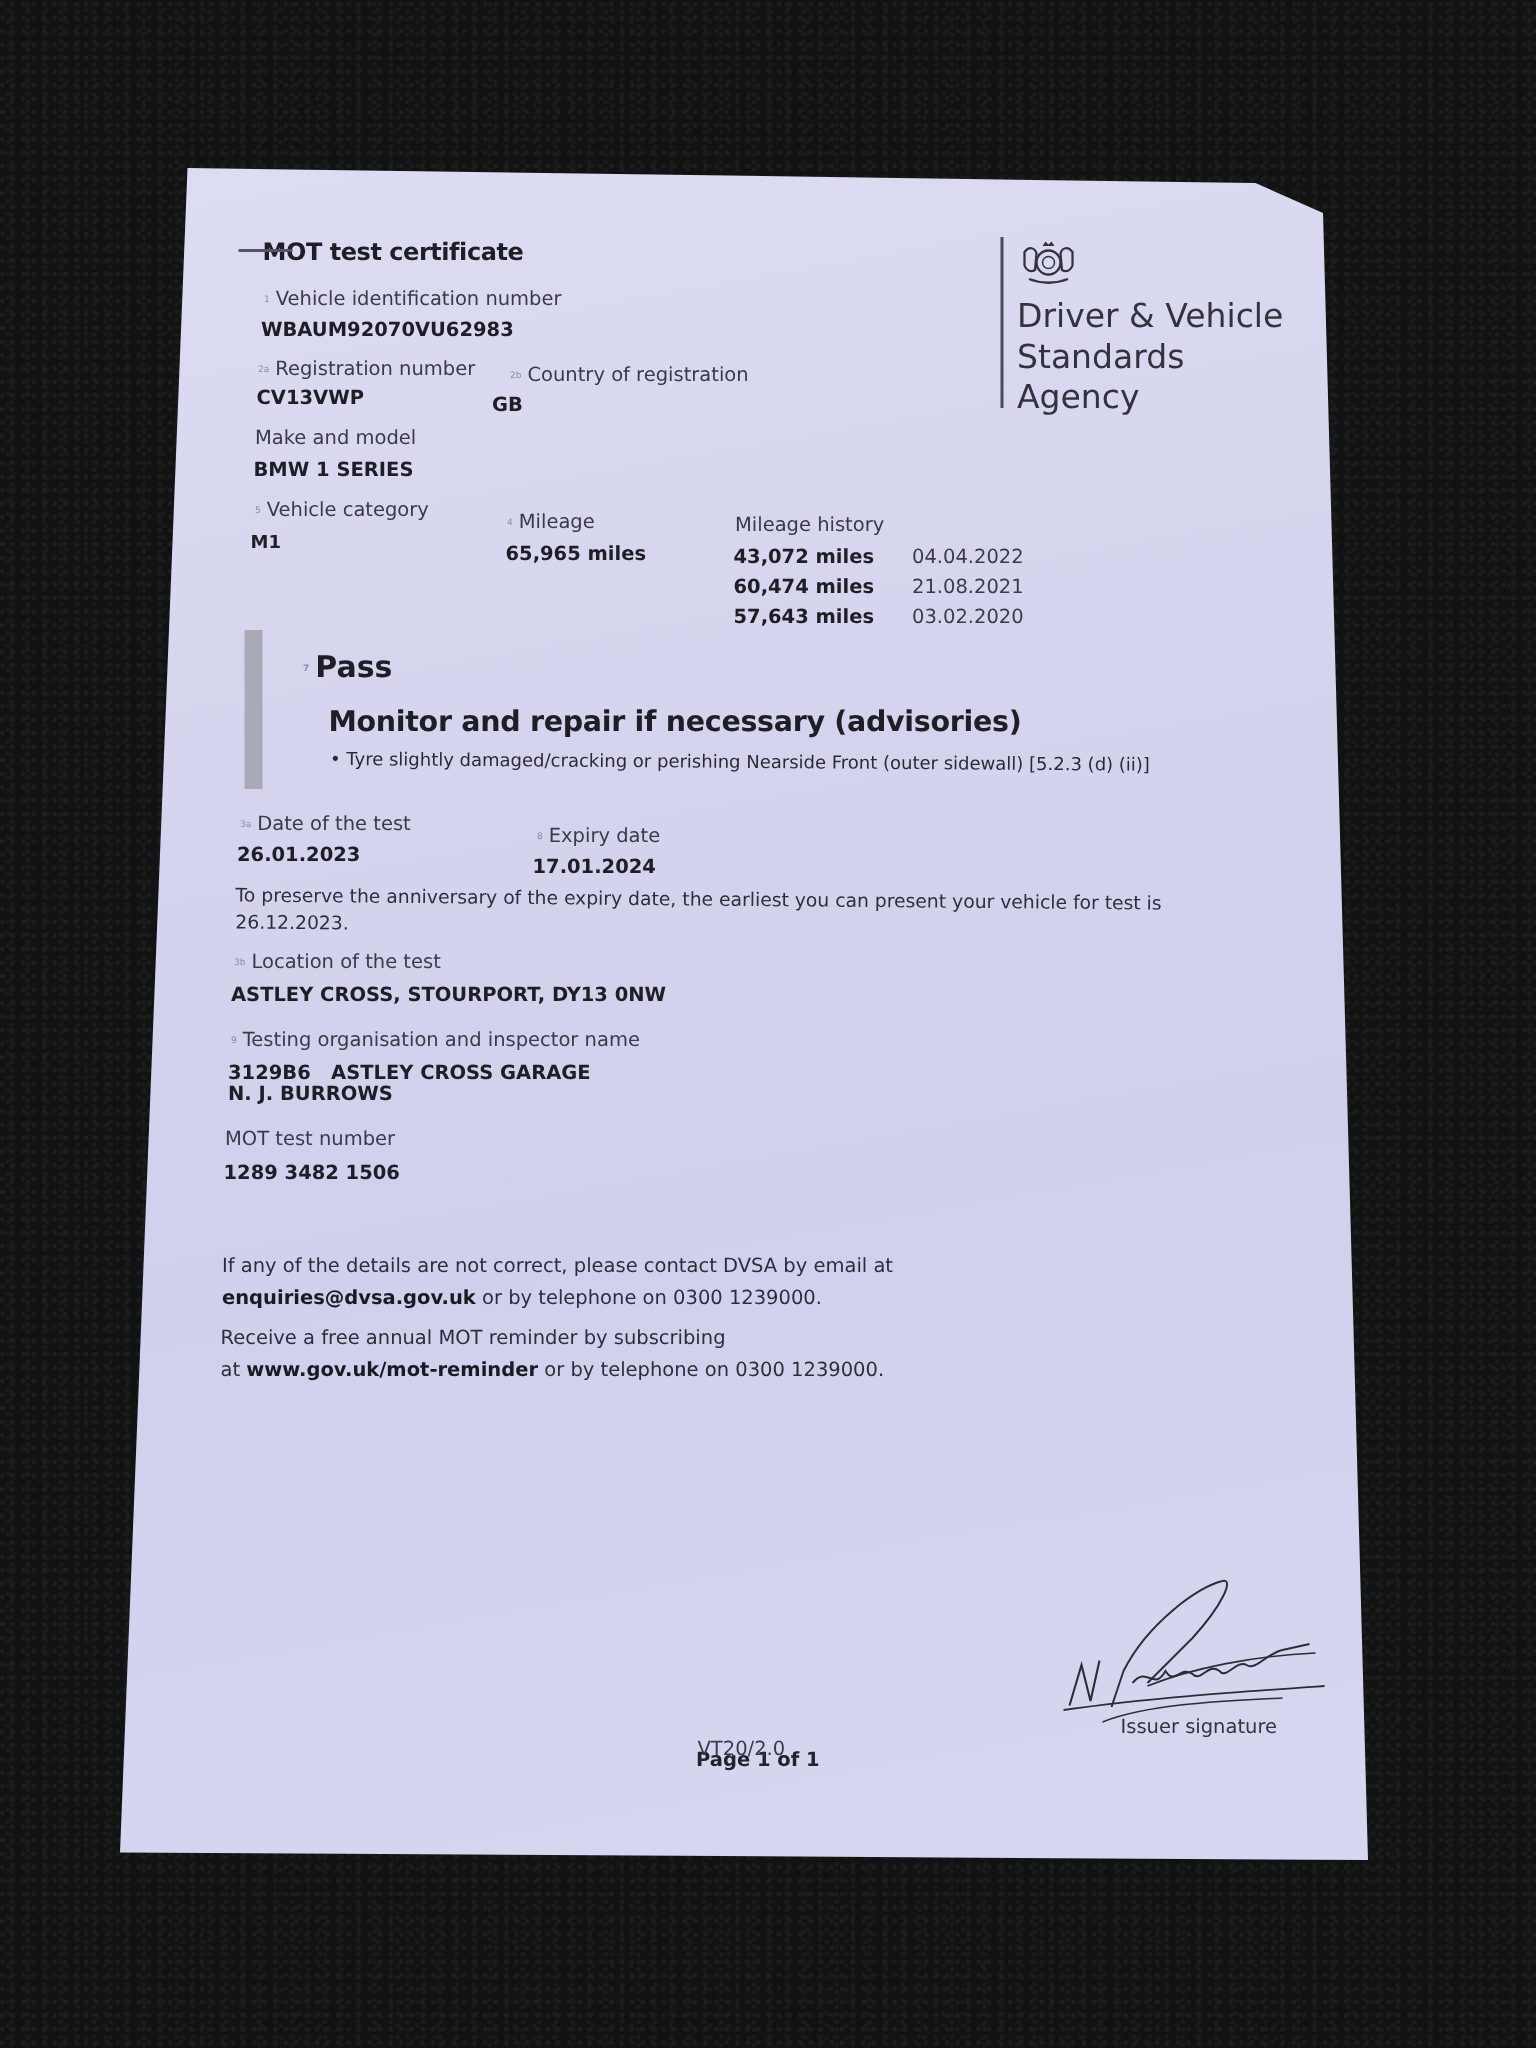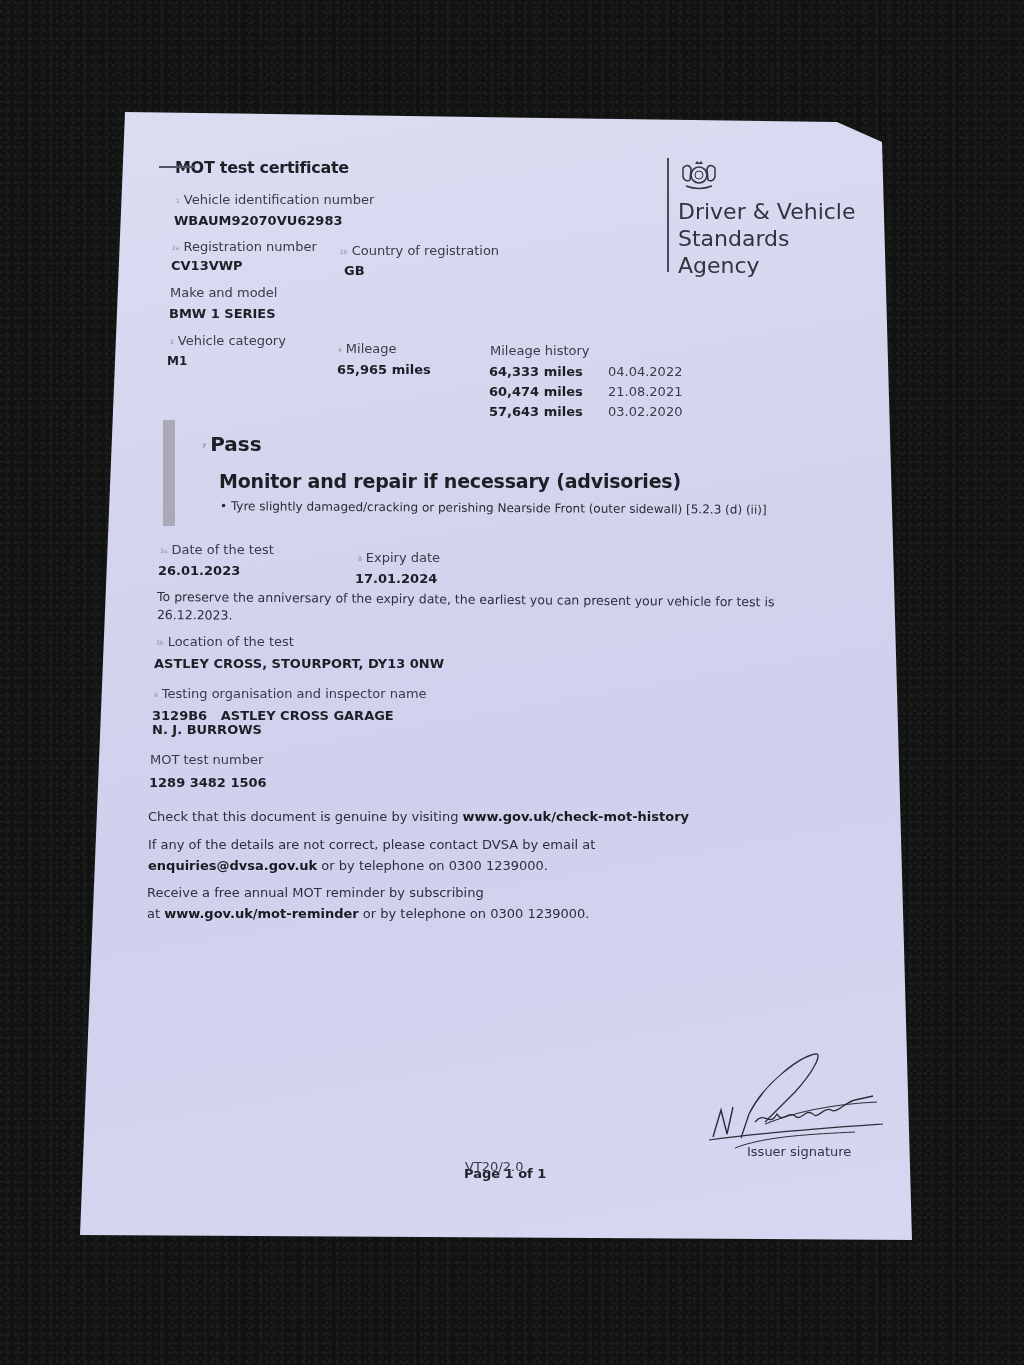--- a/index.html
+++ b/index.html
@@ -62,35 +62,35 @@
     <div>Standards</div>
     <div>Agency</div>
   </div>
 
   <div class="abs lbl" style="left:96px;top:80px;"><span class="num">1</span><span>Vehicle identification number</span></div>
   <div class="abs val" style="left:94px;top:101px;">WBAUM92070VU62983</div>
 
   <div class="abs lbl" style="left:92px;top:127px;"><span class="num">2a</span><span>Registration number</span></div>
   <div class="abs val" style="left:91px;top:146px;">CV13VWP</div>
   <div class="abs lbl" style="left:260px;top:131px;"><span class="num">2b</span><span>Country of registration</span></div>
-  <div class="abs val" style="left:264px;top:151px;">GB</div>
+  <div class="abs val" style="left:248px;top:151px;">GB</div>
 
   <div class="abs lbl" style="left:90px;top:173px;">Make and model</div>
   <div class="abs val" style="left:89px;top:194px;">BMW 1 SERIES</div>
 
   <div class="abs lbl" style="left:90px;top:221px;"><span class="num">5</span><span>Vehicle category</span></div>
   <div class="abs val" style="left:87px;top:242px;font-size:12px;">M1</div>
 
   <div class="abs lbl" style="left:258px;top:229px;"><span class="num">4</span><span>Mileage</span></div>
   <div class="abs val" style="left:257px;top:250px;">65,965 miles</div>
 
   <div class="abs lbl" style="left:410px;top:231px;">Mileage history</div>
   <div class="abs" style="left:409px;top:252px;">
     <div style="height:20px;display:flex;">
-      <span class="val" style="width:119px;">64,333 miles</span>
+      <span class="val" style="width:119px;">43,072 miles</span>
       <span class="lbl">04.04.2022</span>
     </div>
     <div style="height:20px;display:flex;">
       <span class="val" style="width:119px;">60,474 miles</span>
       <span class="lbl">21.08.2021</span>
     </div>
     <div style="height:20px;display:flex;">
       <span class="val" style="width:119px;">57,643 miles</span>
       <span class="lbl">03.02.2020</span>
     </div>
@@ -114,21 +114,20 @@
   <div class="abs lbl" style="left:76px;top:522px;"><span class="num">3b</span><span>Location of the test</span></div>
   <div class="abs val" style="left:74px;top:544px;">ASTLEY CROSS, STOURPORT, DY13 0NW</div>
 
   <div class="abs lbl" style="left:74px;top:574px;"><span class="num">9</span><span>Testing organisation and inspector name</span></div>
   <div class="abs val" style="left:72px;top:596px;"><span>3129B6</span>&nbsp;&nbsp;&nbsp;<span>ASTLEY CROSS GARAGE</span></div>
   <div class="abs val" style="left:72px;top:610px;">N. J. BURROWS</div>
 
   <div class="abs lbl" style="left:70px;top:640px;">MOT test number</div>
   <div class="abs val" style="left:69px;top:663px;">1289 3482 1506</div>
 
-  <div class="abs para" style="left:68px;top:694px;"><span>Check that this document is genuine by visiting </span><b>www.gov.uk/check-mot-history</b></div>
   <div class="abs para" style="left:68px;top:722px;">
     <div>If any of the details are not correct, please contact DVSA by email at</div>
     <div><b>enquiries@dvsa.gov.uk</b><span> or by telephone on 0300 1239000.</span></div>
   </div>
   <div class="abs para" style="left:67px;top:770px;">
     <div>Receive a free annual MOT reminder by subscribing</div>
     <div><span>at </span><b>www.gov.uk/mot-reminder</b><span> or by telephone on 0300 1239000.</span></div>
   </div>
 
   <div class="abs" style="left:625px;top:940px;">

